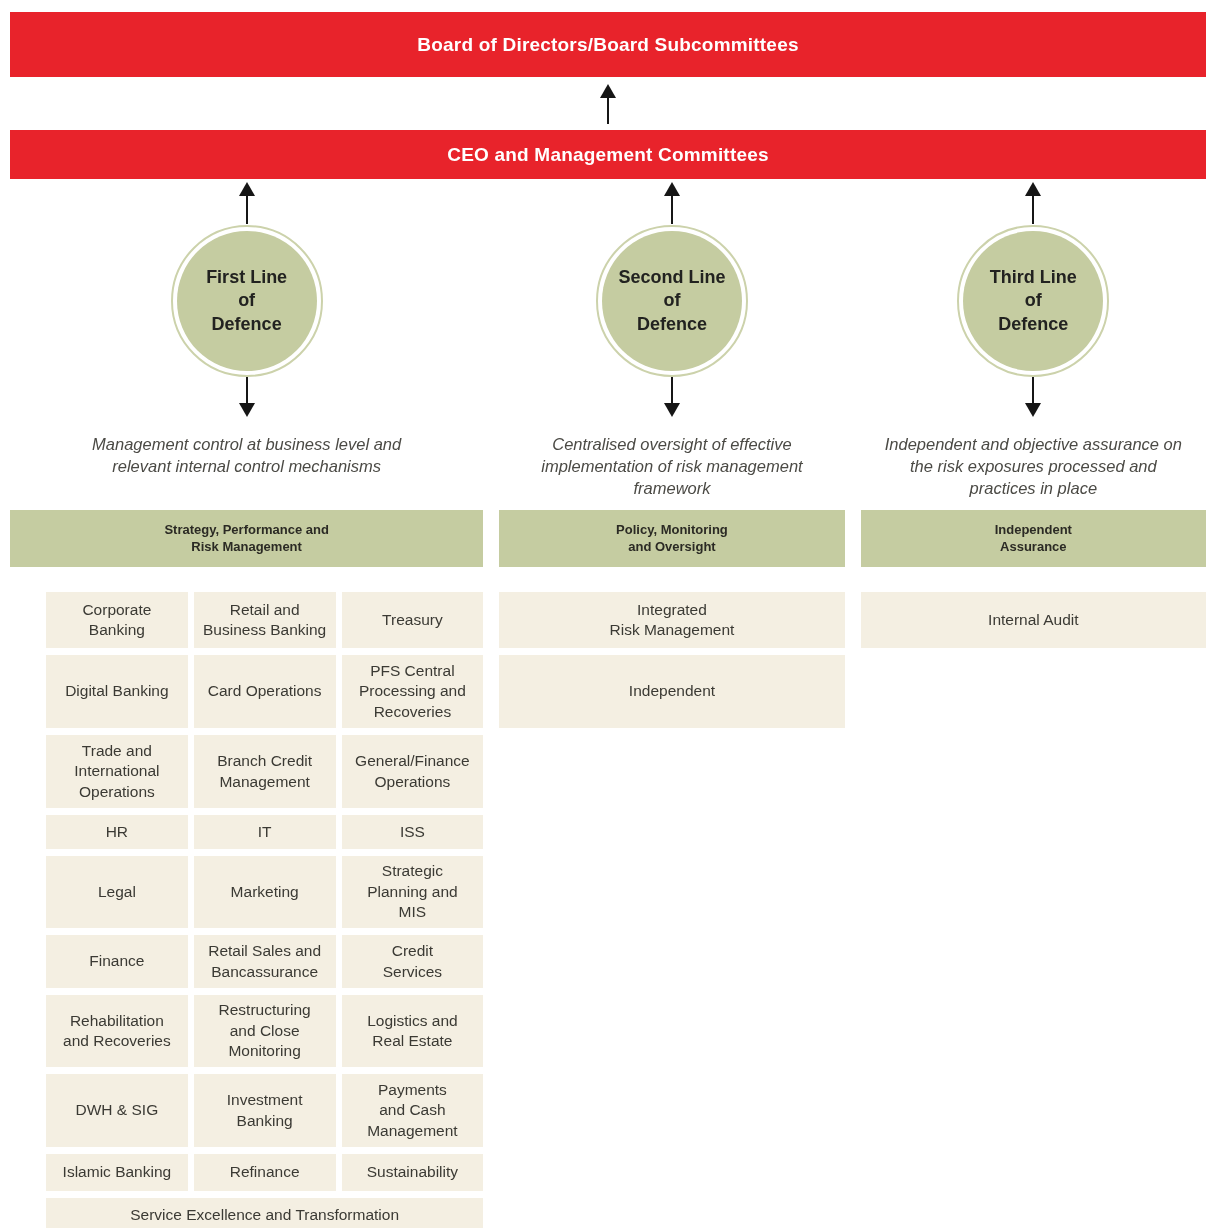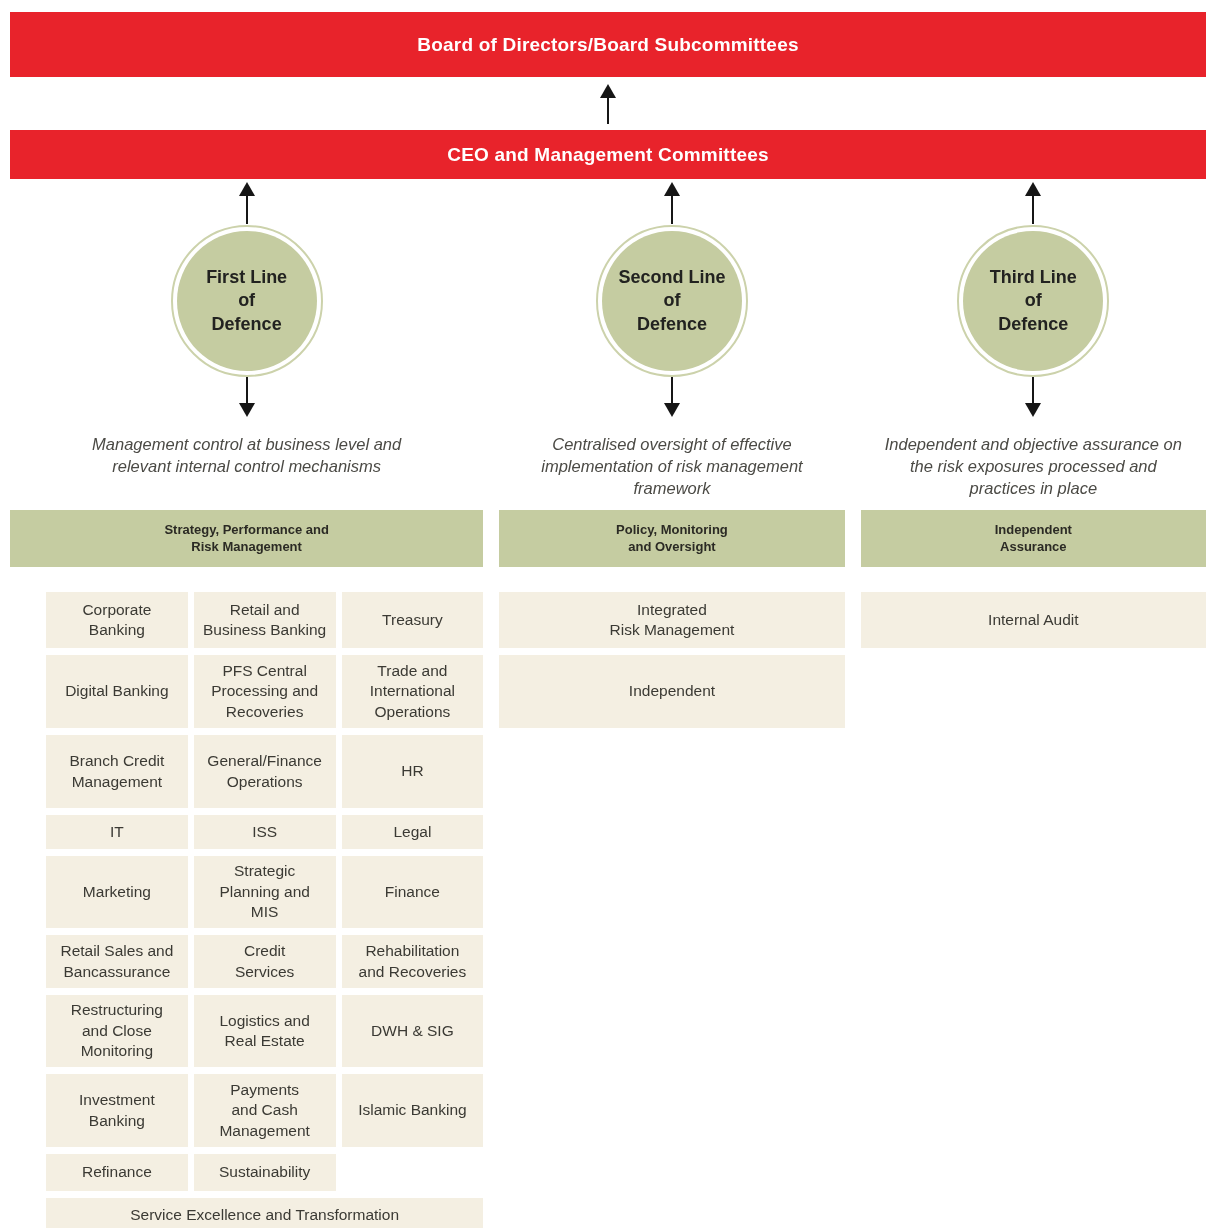--- a/index.html
+++ b/index.html
@@ -128,20 +128,21 @@
       <div class="header-bar">Strategy, Performance and
 Risk Management</div>
 
       <div class="grid3">
         <div class="cell">Corporate
 Banking</div>
         <div class="cell">Retail and
 Business Banking</div>
         <div class="cell">Treasury</div>
         <div class="cell">Digital Banking</div>
+        <div class="cell">Card Operations</div>
         <div class="cell">PFS Central
 Processing and
 Recoveries</div>
         <div class="cell">Trade and
 International
 Operations</div>
         <div class="cell">Branch Credit
 Management</div>
         <div class="cell">General/Finance
 Operations</div>

